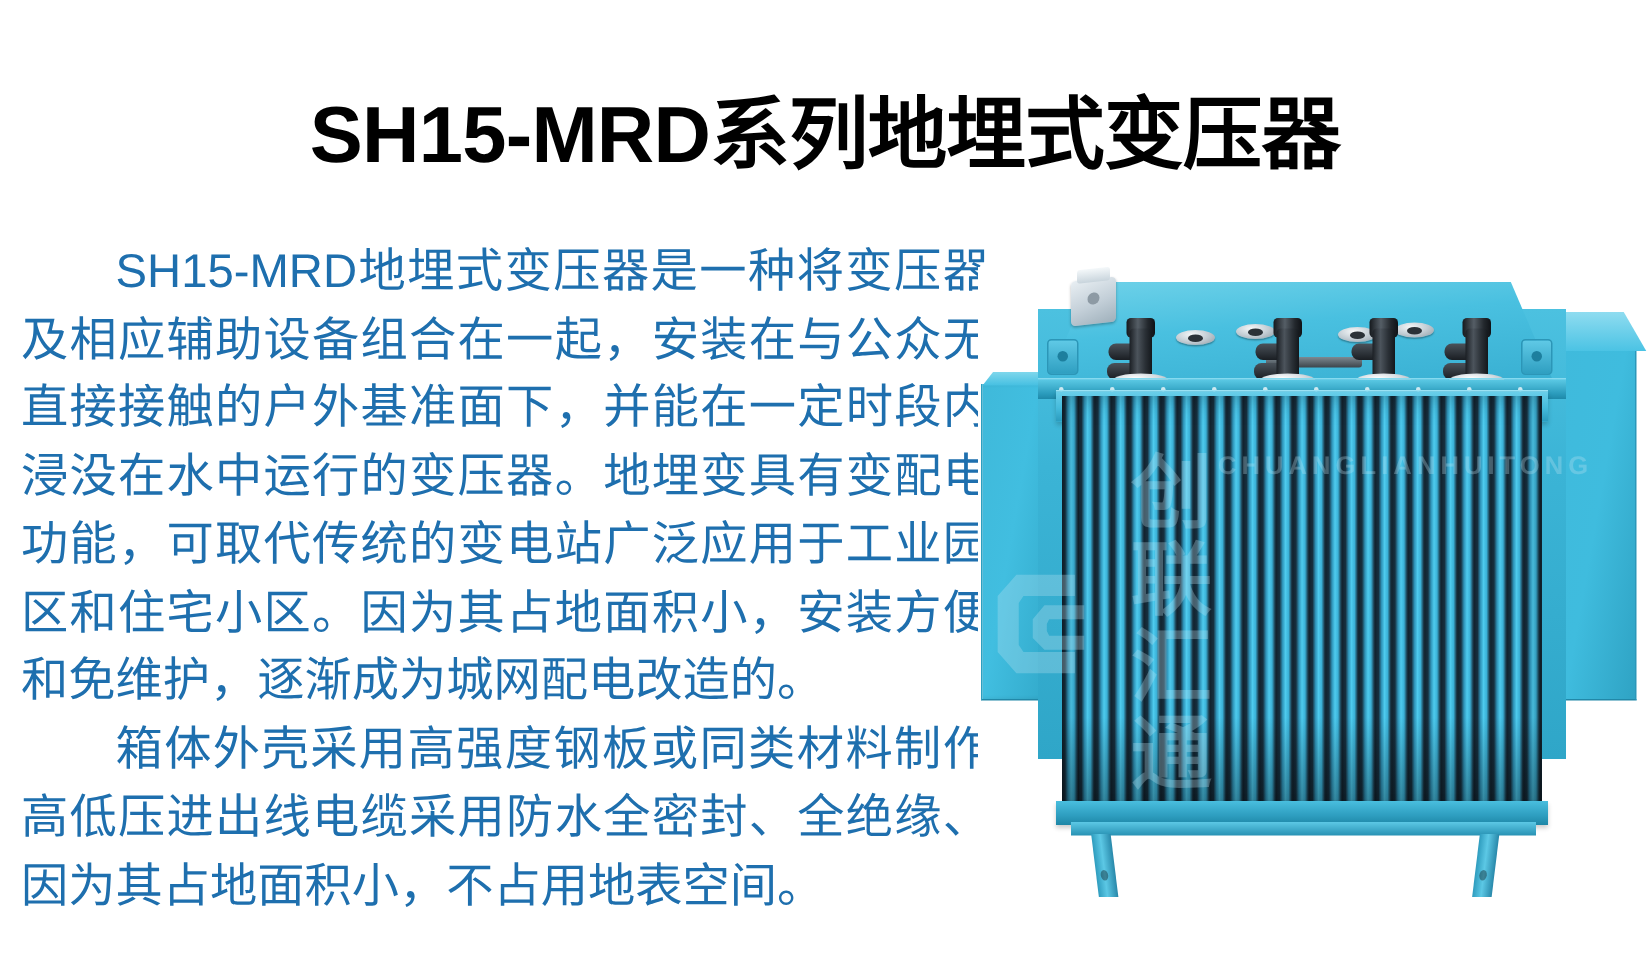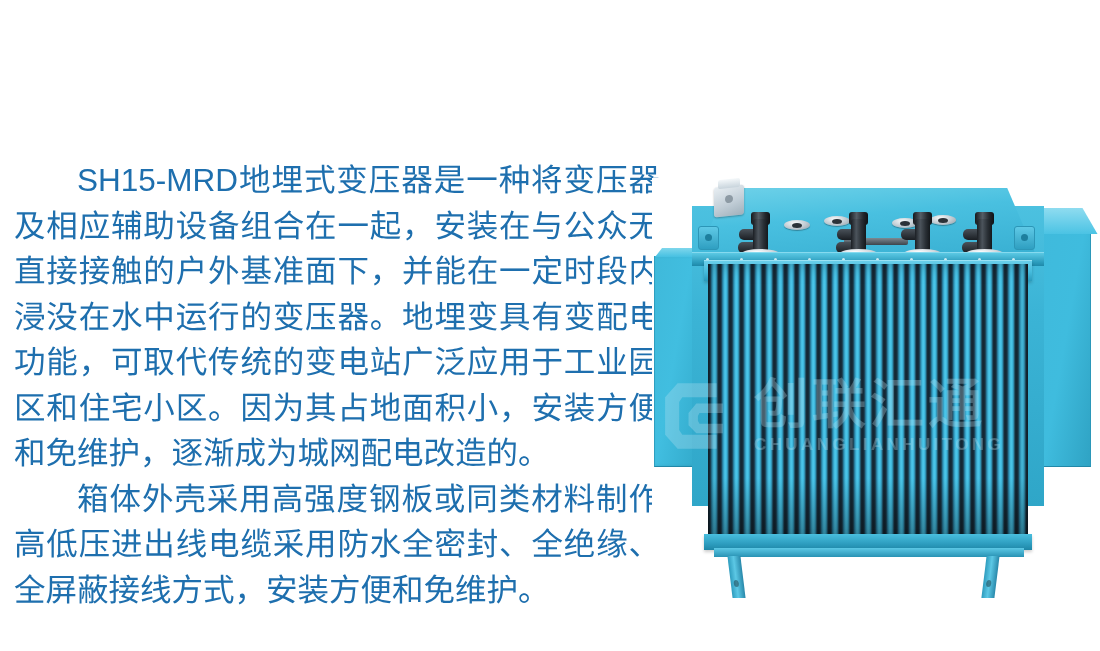--- a/index.html
+++ b/index.html
@@ -259,42 +259,43 @@
     left:10px;top:178px;
     width:400px;height:120px;
     display:flex;align-items:center;
     pointer-events:none;
     opacity:.30;
   }
   .wm-mark{
     width:78px;height:78px;flex:0 0 auto;margin-right:14px;
   }
   .wm-text{
-    display:flex;flex-direction:column;justify-content:center;
+    display:flex;flex-direction:row;justify-content:center;
   }
   .wm-cn{
     font-size:54px;line-height:58px;font-weight:bold;
     color:#BFE4F2;letter-spacing:4px;
     font-family:"DejaVu Sans","Liberation Sans",sans-serif;
   }
   .wm-en{
     font-size:17px;line-height:22px;letter-spacing:3.4px;
     color:#BFE4F2;font-weight:bold;
     font-family:"Liberation Sans","DejaVu Sans",sans-serif;
   }
 </style>
 </head>
 <body>
 
 <div id="page">
 
+  <div class="title">SH15-MRD系列地埋式变压器</div>
 
   <div class="copy">
     <p>SH15-MRD地埋式变压器是一种将变压器及相应辅助设备组合在一起，安装在与公众无直接接触的户外基准面下，并能在一定时段内浸没在水中运行的变压器。地埋变具有变配电功能，可取代传统的变电站广泛应用于工业园区和住宅小区。因为其占地面积小，安装方便和免维护，逐渐成为城网配电改造的。</p>
-    <p>箱体外壳采用高强度钢板或同类材料制作高低压进出线电缆采用防水全密封、全绝缘、全屏蔽接线方式，安装方便和免维护。</p>
+    <p>箱体外壳采用高强度钢板或同类材料制作高低压进出线电缆采用防水全密封、全绝缘、因为其占地面积小，不占用地表空间。</p>
   </div>
 
   <div class="photo">
 
     <div class="wing-left"></div>
     <div class="wing-right"></div>
 
     <div class="tank"></div>
 
     <div class="deck"></div>

